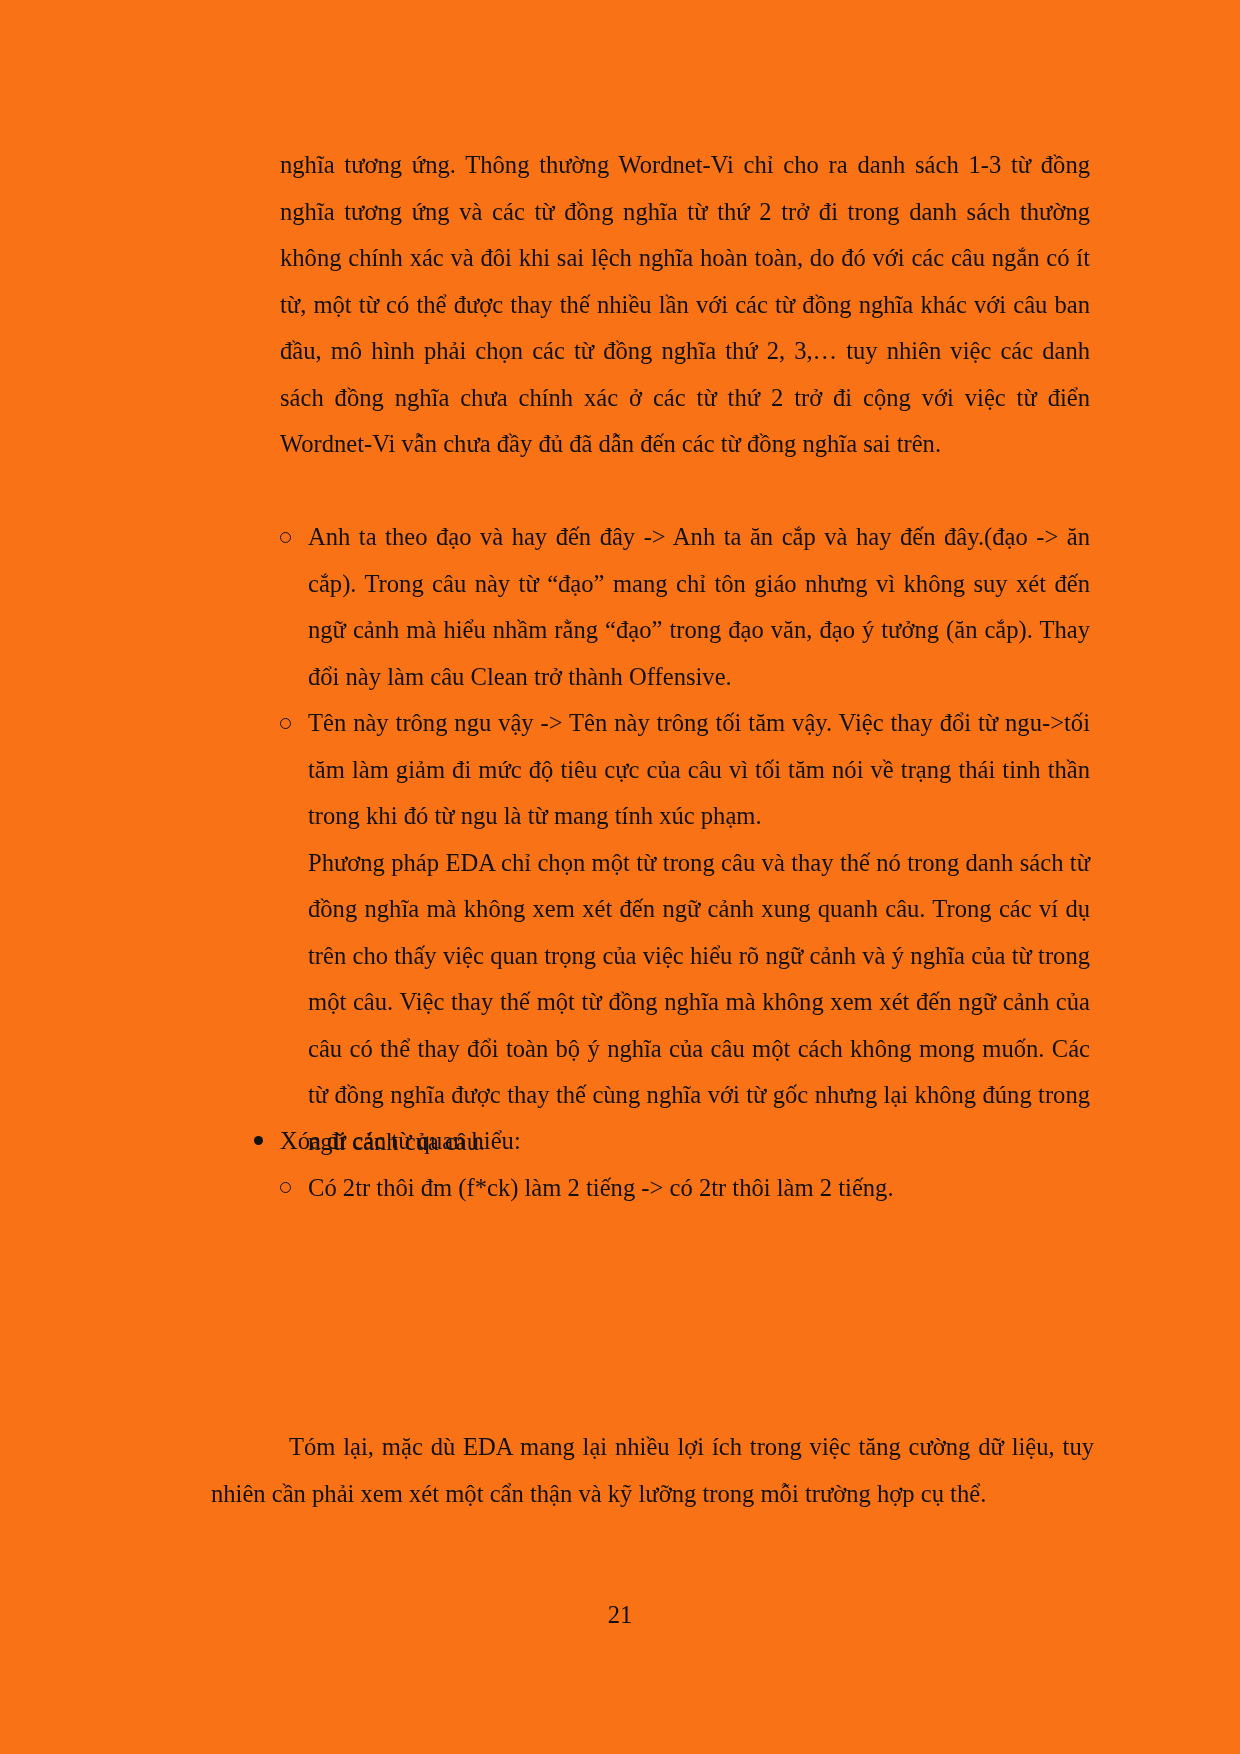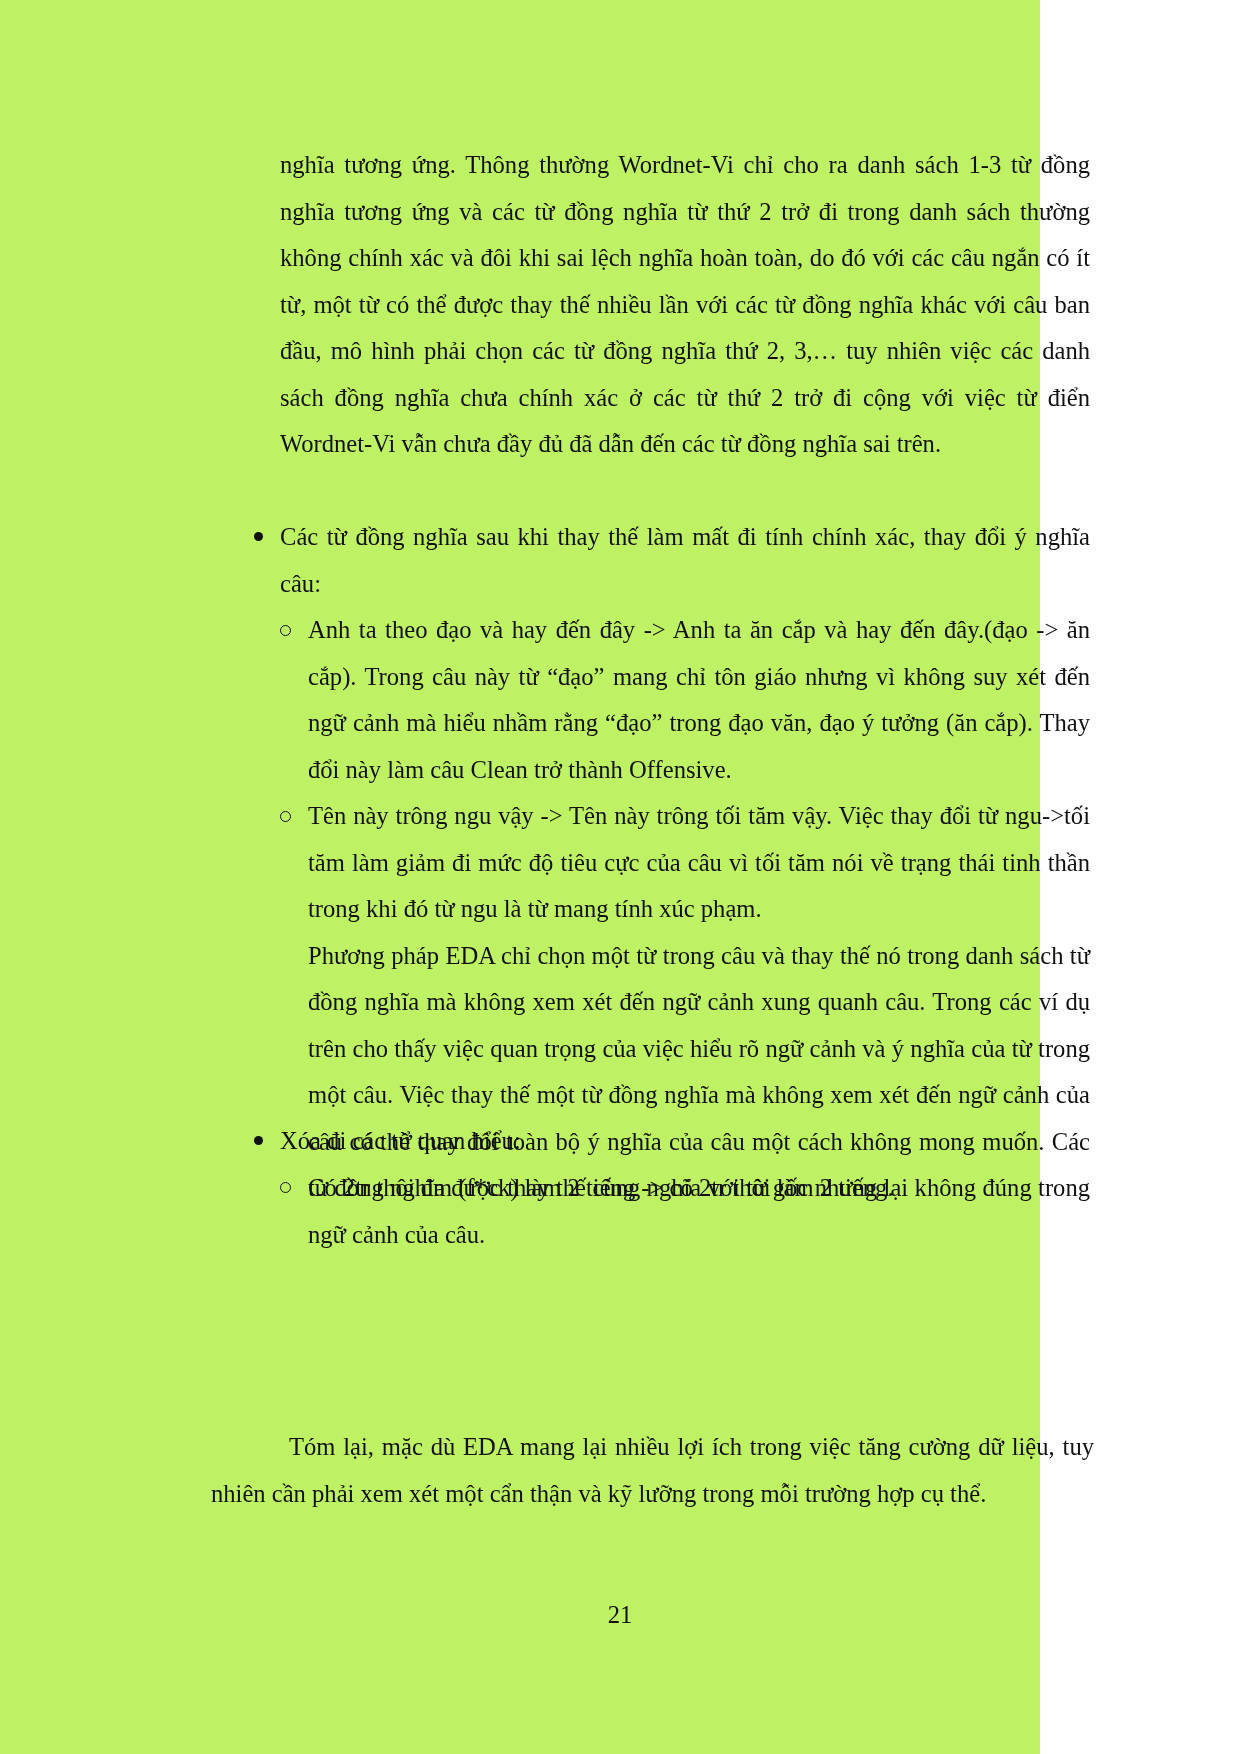--- a/index.html
+++ b/index.html
@@ -12,23 +12,23 @@
     height: 1754px;
     position: relative;
     overflow: hidden;
     font-family: "Liberation Serif", "DejaVu Serif", serif;
     color: #111111;
   }
   .page {
     position: absolute;
     left: 0;
     top: 0;
-    width: 1040px;
+    width: 1240px;
     height: 1754px;
-    background: #bef264;
+    background: #f97316;
   }
   .text {
     font-size: 24.6px;
     line-height: 46.5px;
     text-align: justify;
   }
   .para-cont {
     position: absolute;
     left: 280px;
     top: 142px;
@@ -105,24 +105,20 @@
   }
 </style>
 </head>
 <body>
 
 <div class="page">
 
   <p class="text para-cont" style="margin:0;">nghĩa tương ứng. Thông thường Wordnet-Vi chỉ cho ra danh sách 1-3 từ đồng nghĩa tương ứng và các từ đồng nghĩa từ thứ 2 trở đi trong danh sách thường không chính xác và đôi khi sai lệch nghĩa hoàn toàn, do đó với các câu ngắn có ít từ, một từ có thể được thay thế nhiều lần với các từ đồng nghĩa khác với câu ban đầu, mô hình phải chọn các từ đồng nghĩa thứ 2, 3,… tuy nhiên việc các danh sách đồng nghĩa chưa chính xác ở các từ thứ 2 trở đi cộng với việc từ điển Wordnet-Vi vẫn chưa đầy đủ đã dẫn đến các từ đồng nghĩa sai trên.</p>
 
   <div class="bullet-block text" style="top:514px;">
-    <div class="bullet-row">
-      <span class="bullet-marker"><span class="disc"></span></span>
-      <span>Các từ đồng nghĩa sau khi thay thế làm mất đi tính chính xác, thay đổi ý nghĩa câu:</span>
-    </div>
     <div class="sub-row">
       <span class="sub-marker"><span class="circle"></span></span>
       <span>Anh ta theo đạo và hay đến đây -&gt; Anh ta ăn cắp và hay đến đây.(đạo -&gt; ăn cắp). Trong câu này từ “đạo” mang chỉ tôn giáo nhưng vì không suy xét đến ngữ cảnh mà hiểu nhầm rằng “đạo” trong đạo văn, đạo ý tưởng (ăn cắp). Thay đổi này làm câu Clean trở thành Offensive.</span>
     </div>
     <div class="sub-row">
       <span class="sub-marker"><span class="circle"></span></span>
       <span>Tên này trông ngu vậy -&gt; Tên này trông tối tăm vậy. Việc thay đổi từ ngu-&gt;tối tăm làm giảm đi mức độ tiêu cực của câu vì tối tăm nói về trạng thái tinh thần trong khi đó từ ngu là từ mang tính xúc phạm.</span>
     </div>
     <div class="sub-plain">Phương pháp EDA chỉ chọn một từ trong câu và thay thế nó trong danh sách từ đồng nghĩa mà không xem xét đến ngữ cảnh xung quanh câu. Trong các ví dụ trên cho thấy việc quan trọng của việc hiểu rõ ngữ cảnh và ý nghĩa của từ trong một câu. Việc thay thế một từ đồng nghĩa mà không xem xét đến ngữ cảnh của câu có thể thay đổi toàn bộ ý nghĩa của câu một cách không mong muốn. Các từ đồng nghĩa được thay thế cùng nghĩa với từ gốc nhưng lại không đúng trong ngữ cảnh của câu.</div>
   </div>

